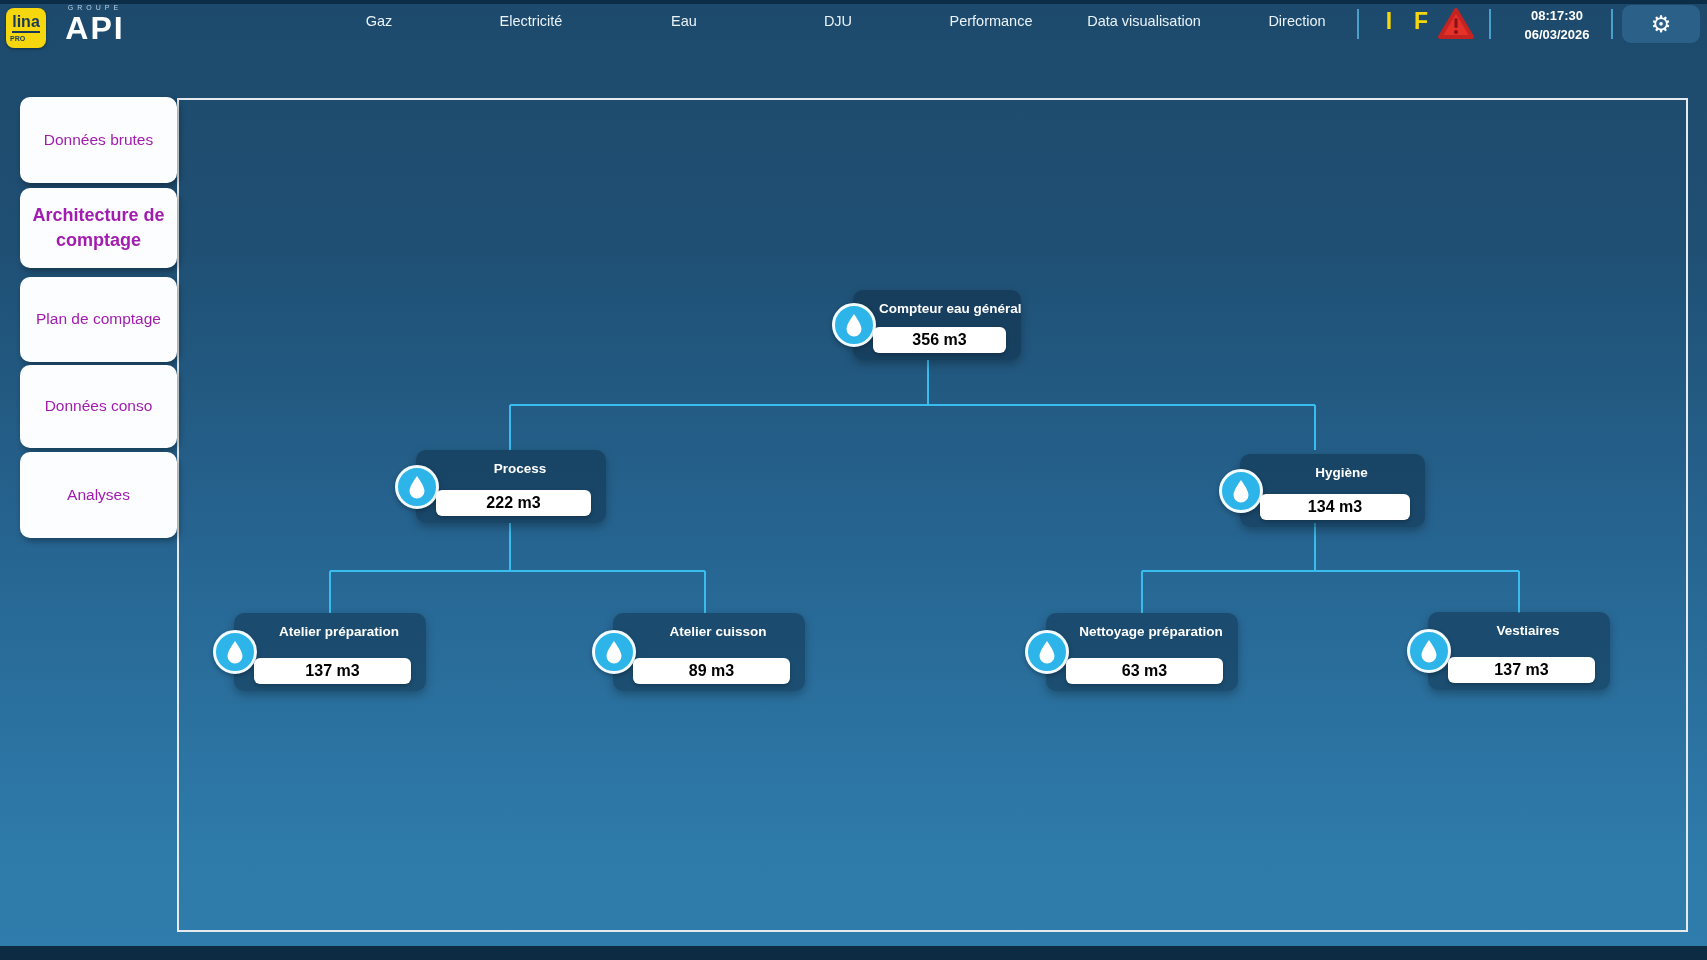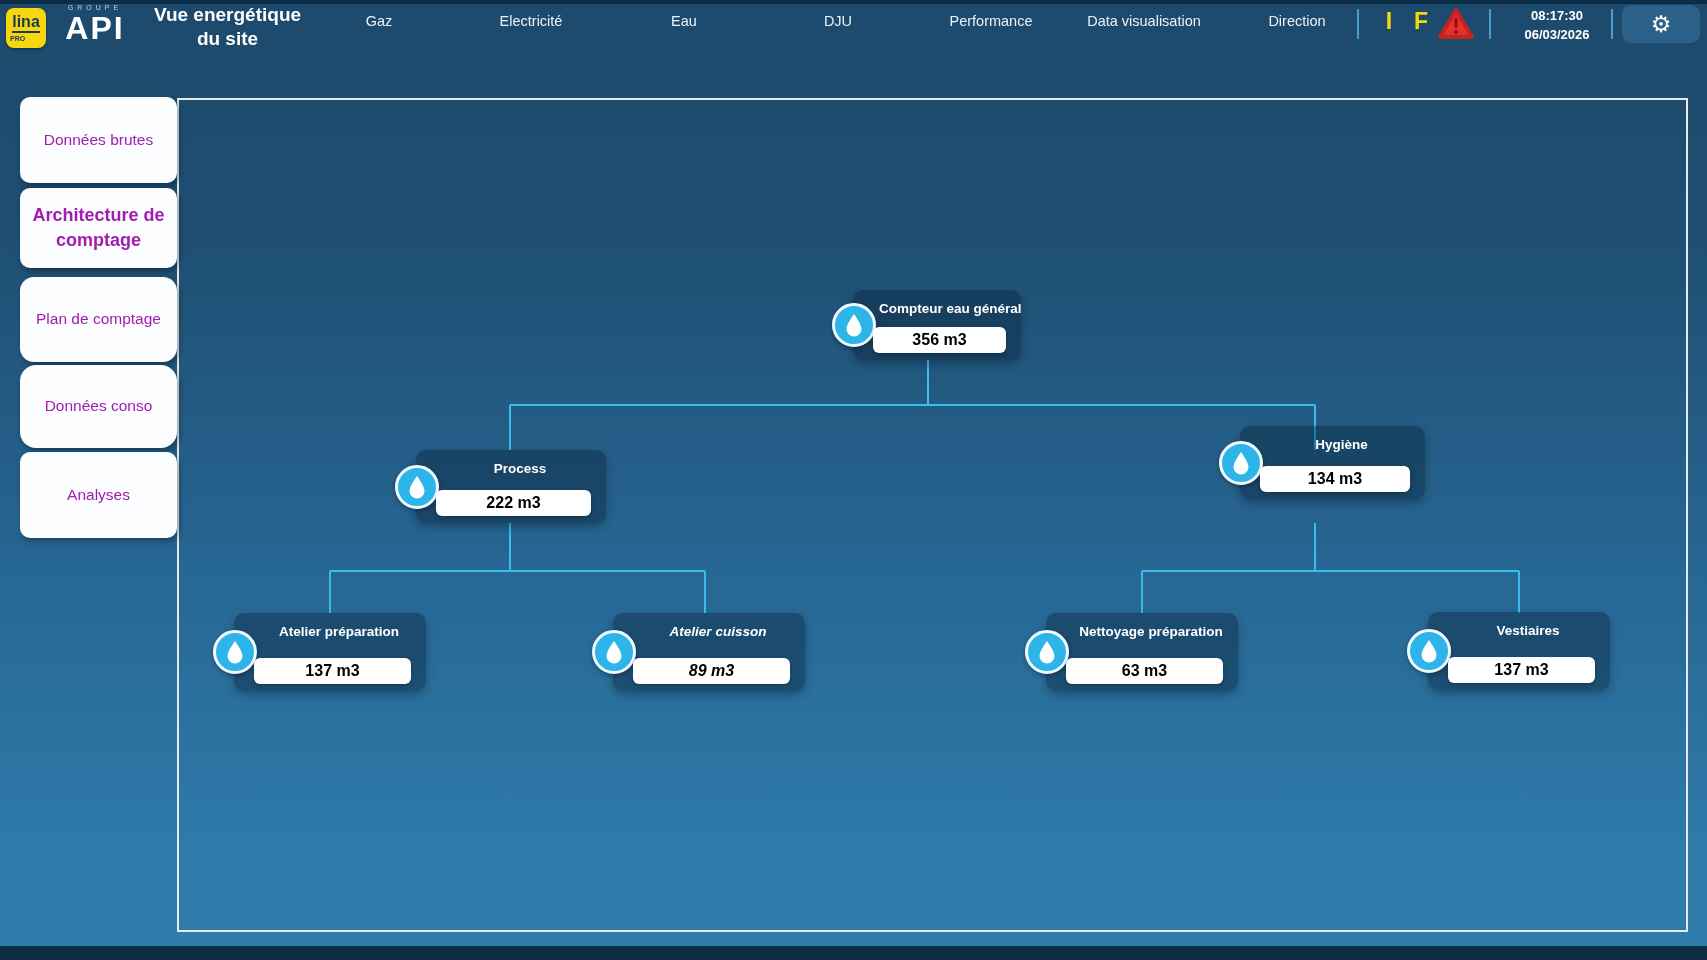--- a/index.html
+++ b/index.html
@@ -93,21 +93,20 @@
 
   <div id="header">
     <div class="lina-logo">
       <div class="lina-main">lina</div>
       <div class="lina-sub">PRO</div>
     </div>
     <div class="api-logo">
       <div class="groupe">GROUPE</div>
       <div class="api">API</div>
     </div>
-    <div class="page-title">Vue energétique du site</div>
 
     <div id="nav">
         <div class="nav-item" style="left: 379px;">Gaz</div>
         <div class="nav-item" style="left: 531px;">Electricité</div>
         <div class="nav-item" style="left: 684px;">Eau</div>
         <div class="nav-item" style="left: 838px;">DJU</div>
         <div class="nav-item" style="left: 991px;">Performance</div>
         <div class="nav-item" style="left: 1144px;">Data visualisation</div>
         <div class="nav-item" style="left: 1297px;">Direction</div>
       </div>
@@ -129,22 +128,22 @@
     </div>
     <div class="vdivider" style="left:1611px"></div>
     <div class="gear-btn">
       <span>⚙</span>
     </div>
   </div>
 
   <div id="sidebar">
       <div class="tab" style="top: 97px; height: 86px;">Données brutes</div>
       <div class="tab active" style="top: 188px; height: 80px;">Architecture de comptage</div>
-      <div class="tab" style="top: 277px; height: 85px; border-radius: 14px;">Plan de comptage</div>
-      <div class="tab" style="top: 365px; height: 83px; border-radius: 16px;">Données conso</div>
+      <div class="tab" style="top: 277px; height: 85px;">Plan de comptage</div>
+      <div class="tab" style="top: 365px; height: 83px;">Données conso</div>
       <div class="tab" style="top: 452px; height: 86px;">Analyses</div>
     </div>
 
   <div id="tree">
       <div class="node" style="left: 853px; top: 290px; width: 168px; height: 70px;">
         <div class="node-icon">
           <svg width="20" height="24" viewBox="0 0 20 24">
             <path d="M10 1 C10 1 2.5 11 2.5 16 a7.5 7.5 0 0 0 15 0 C17.5 11 10 1 10 1 Z" fill="#ffffff"></path>
           </svg>
         </div>
@@ -153,39 +152,39 @@
       </div>
       <div class="node" style="left: 416px; top: 450px; width: 190px; height: 73px;">
         <div class="node-icon">
           <svg width="20" height="24" viewBox="0 0 20 24">
             <path d="M10 1 C10 1 2.5 11 2.5 16 a7.5 7.5 0 0 0 15 0 C17.5 11 10 1 10 1 Z" fill="#ffffff"></path>
           </svg>
         </div>
         <div class="node-title">Process</div>
         <div class="node-value">222 m3</div>
       </div>
-      <div class="node" style="left: 1240px; top: 426px; width: 185px; height: 73px;">
+      <div class="node" style="left: 1240px; top: 454px; width: 185px; height: 73px;">
         <div class="node-icon">
           <svg width="20" height="24" viewBox="0 0 20 24">
             <path d="M10 1 C10 1 2.5 11 2.5 16 a7.5 7.5 0 0 0 15 0 C17.5 11 10 1 10 1 Z" fill="#ffffff"></path>
           </svg>
         </div>
         <div class="node-title">Hygiène</div>
         <div class="node-value">134 m3</div>
       </div>
       <div class="node" style="left: 234px; top: 613px; width: 192px; height: 78px;">
         <div class="node-icon">
           <svg width="20" height="24" viewBox="0 0 20 24">
             <path d="M10 1 C10 1 2.5 11 2.5 16 a7.5 7.5 0 0 0 15 0 C17.5 11 10 1 10 1 Z" fill="#ffffff"></path>
           </svg>
         </div>
         <div class="node-title">Atelier préparation</div>
         <div class="node-value">137 m3</div>
       </div>
-      <div class="node" style="left: 613px; top: 613px; width: 192px; height: 78px; font-style: italic;">
+      <div class="node" style="left: 613px; top: 613px; width: 192px; height: 78px;">
         <div class="node-icon">
           <svg width="20" height="24" viewBox="0 0 20 24">
             <path d="M10 1 C10 1 2.5 11 2.5 16 a7.5 7.5 0 0 0 15 0 C17.5 11 10 1 10 1 Z" fill="#ffffff"></path>
           </svg>
         </div>
         <div class="node-title">Atelier cuisson</div>
         <div class="node-value">89 m3</div>
       </div>
       <div class="node" style="left: 1046px; top: 613px; width: 192px; height: 78px;">
         <div class="node-icon">

